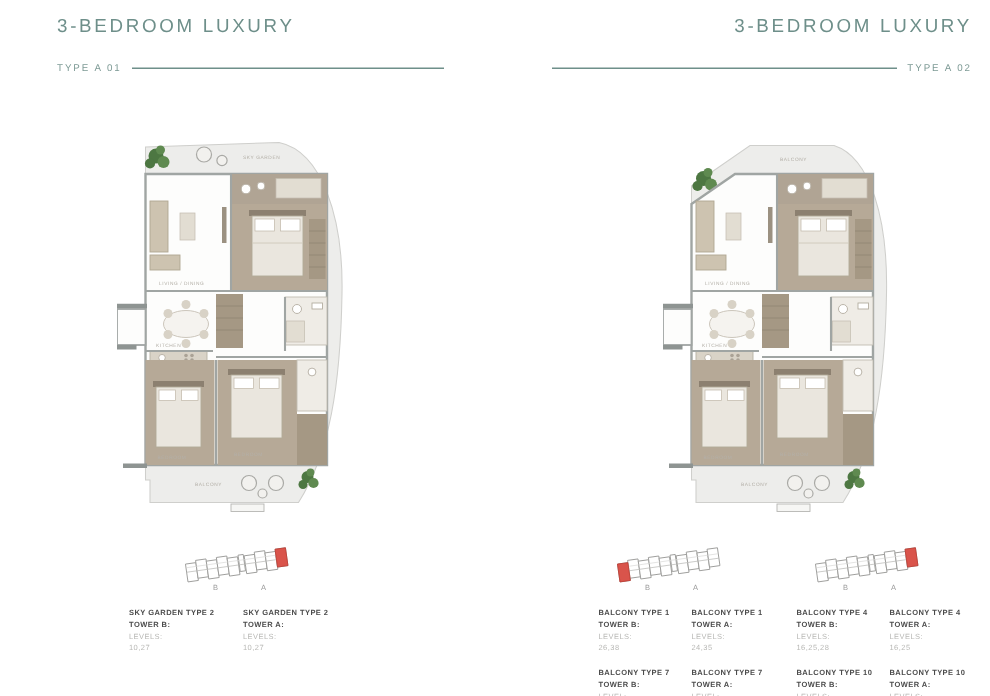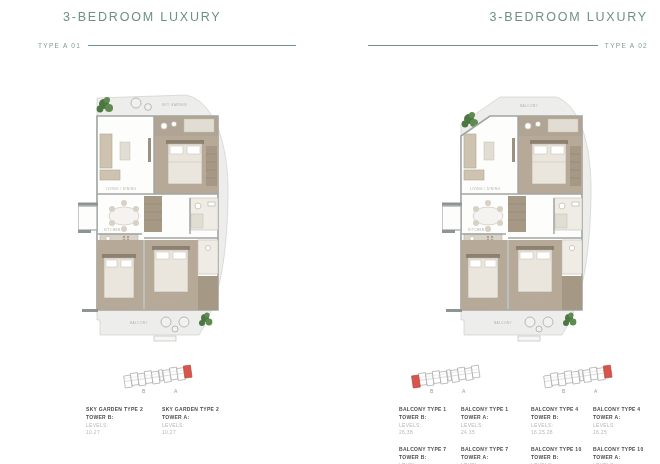--- a/index.html
+++ b/index.html
@@ -1,19 +1,19 @@
 <!DOCTYPE html>
 <html><head>
 <meta charset="utf-8">
 <style>
   html,body{margin:0;padding:0;background:#fff;}
   .page{position:relative;width:660px;height:464px;background:#ffffff;
         font-family:"Liberation Sans",sans-serif;overflow:hidden;}
   
-  .title{font-size:12.5px;font-weight:500;letter-spacing:1.8px;color:#6e8f8a;margin-left:25px;}
+  .title{font-size:12.5px;font-weight:500;letter-spacing:1.8px;color:#6e8f8a;}
   .title-left{position:absolute;left:38px;top:10px;}
   .title-right{position:absolute;right:12px;top:10px;text-align:right;}
   .type-row{position:absolute;top:42px;display:flex;align-items:center;gap:7px;}
   .type-row-left{left:38px;width:258px;}
   .type-row-right{left:368px;width:280px;}
   .type-label{font-size:6.5px;letter-spacing:1.3px;color:#7d9a95;white-space:nowrap;}
   .rule{flex:1;border-top:1px solid #6e8f8a;height:0;}
   
   .plan{position:absolute;}
   .plan-left{left:78px;top:88px;}

